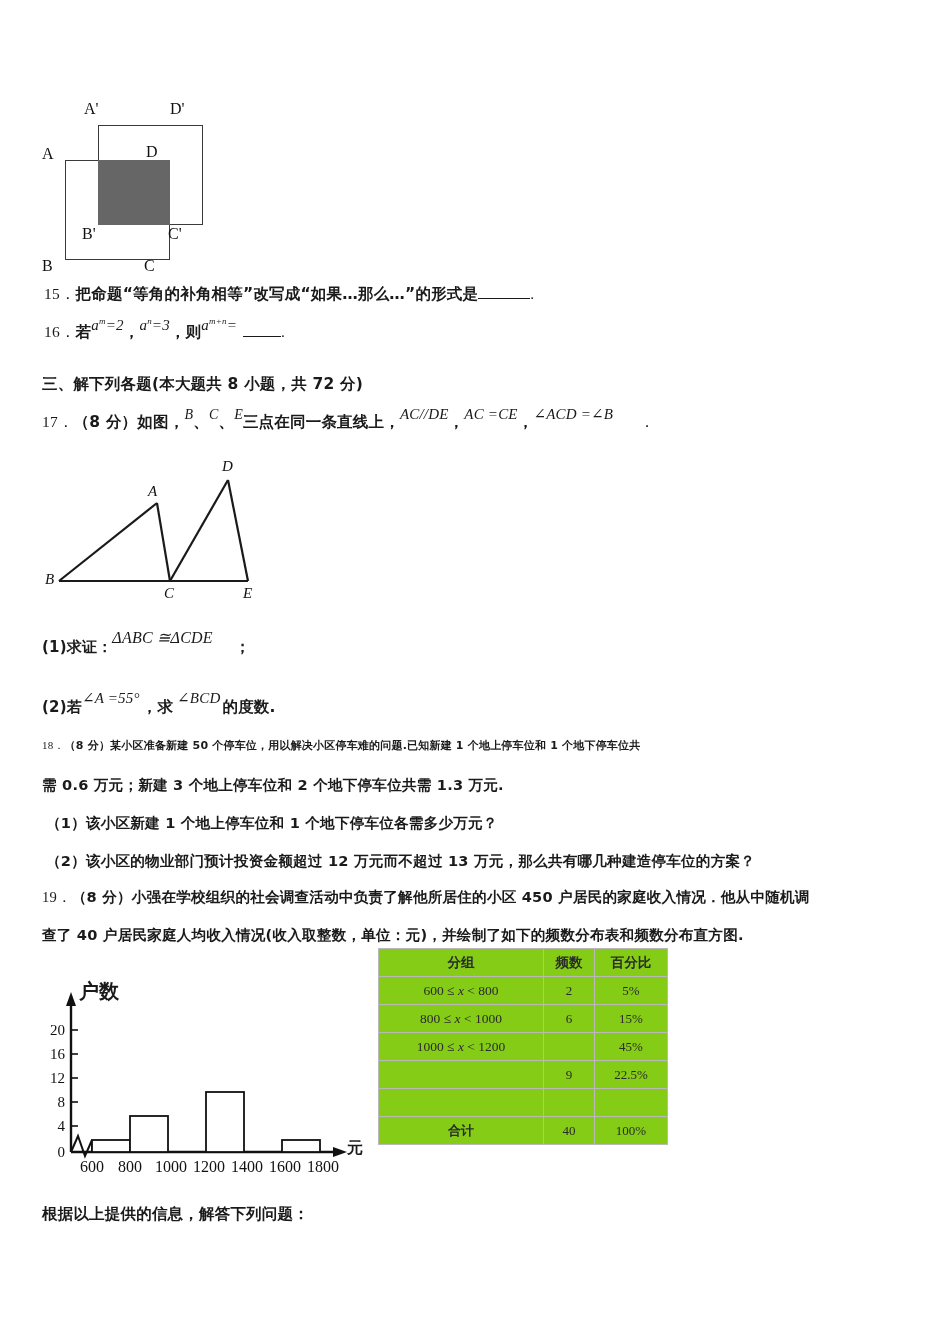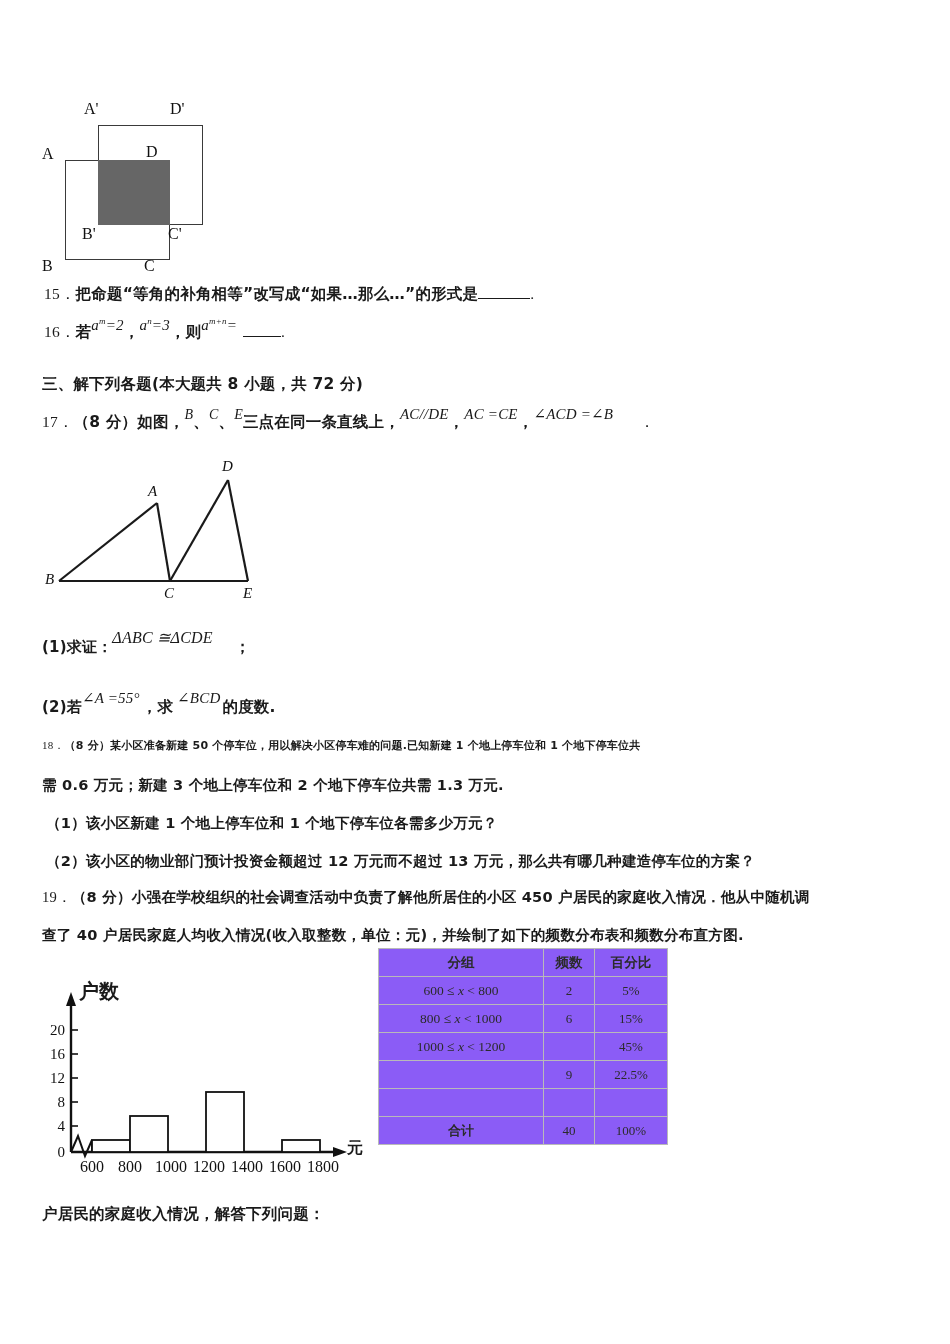--- a/index.html
+++ b/index.html
@@ -28,21 +28,21 @@
        font-size:16px;font-weight:400;color:#111;}
 
   
   #fig-tri{position:absolute;left:45px;top:445px;width:290px;height:160px;}
 
   
   #fig-hist{position:absolute;left:45px;top:980px;width:330px;height:195px;}
 
   
   #freq-table{position:absolute;left:378px;top:948px;border-collapse:collapse;
-              font-size:13px;color:#2b2b2b;background:#8b5cf6;}
+              font-size:13px;color:#2b2b2b;background:#84cc16;}
   #freq-table td,#freq-table th{
      border:1px solid #b9b9b9;height:27px;text-align:center;
      font-weight:400;padding:0 6px;white-space:nowrap;}
   #freq-table .c-group{width:152px;}
   #freq-table .c-freq{width:38px;}
   #freq-table .c-pct{width:60px;}
   #freq-table .hdr{font-family:"DejaVu Sans","Liberation Sans",sans-serif;font-weight:700;font-size:13.5px;}
   #freq-table .grp{font-family:"Liberation Serif",serif;font-size:13.5px;}
   #freq-table .grp .v{font-style:italic;}
   #freq-table .total{font-family:"DejaVu Sans","Liberation Sans",sans-serif;font-weight:700;}
@@ -202,16 +202,16 @@
       </tr>
       <tr>
         <td class="total">合计</td>
         <td>40</td>
         <td>100%</td>
       </tr>
     </tbody>
   </table>
 
   <div class="qline" style="left:42px;top:1204px;font-size:15.5px;">
-    <span class="cn">户居民的家庭收入情况，解答下列问题：</span>
+    <span class="cn">根据以上提供的信息，解答下列问题：</span>
   </div>
 
 </div>
 
 </body></html>

